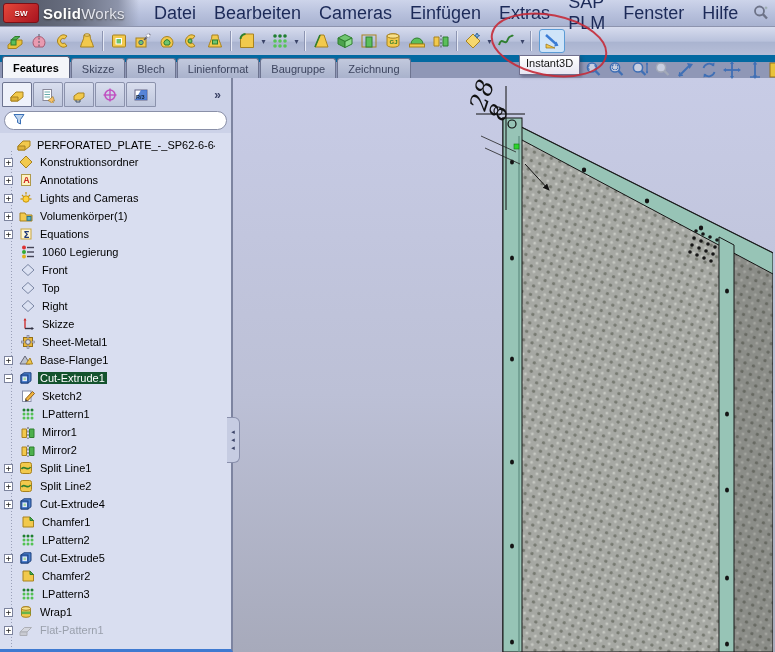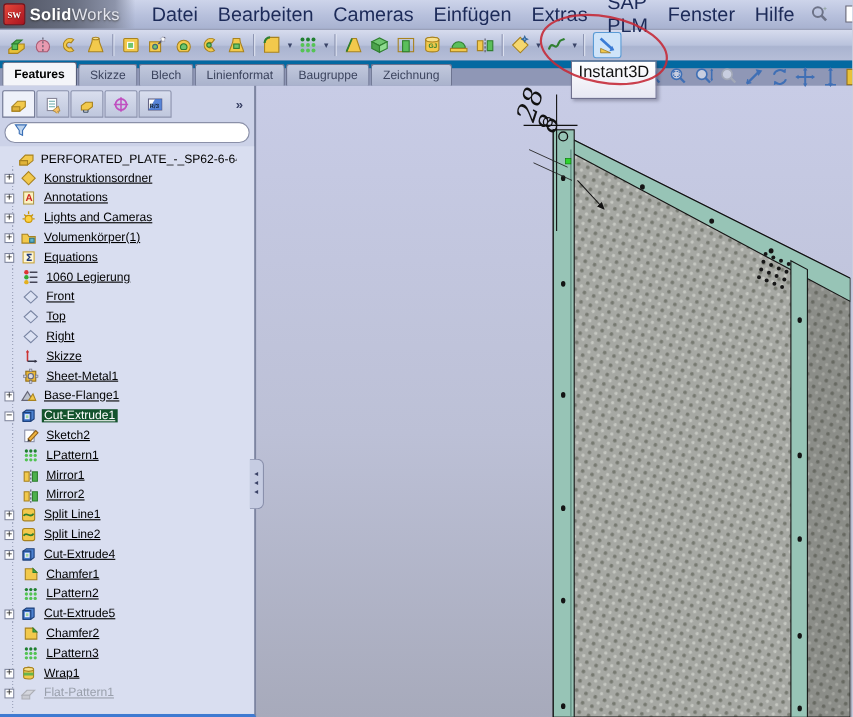--- a/index.html
+++ b/index.html
@@ -4,23 +4,23 @@
 <style>
   * { margin:0; padding:0; box-sizing:border-box; }
   html,body { font-family:"Liberation Sans", sans-serif; }
   #app { position:relative; width:775px; height:652px; overflow:hidden; background:#aab2cc; user-select:none; }
 
   
   #titlebar { position:relative; height:26px; display:flex; align-items:center;
     background:linear-gradient(180deg,#cdd4ea 0%,#b7c0dc 55%,#a8b2d0 100%); }
   #logo-zone { display:flex; align-items:center; gap:4px; height:26px; padding:0 14px 0 3px;
     background:linear-gradient(90deg,#4e5260 0%,#6a7082 55%,#8d94aa 85%,rgba(141,148,170,0)); }
-  #sw-cube { width:20px; height:20px; border-radius:3px; background:linear-gradient(135deg,#e5473a,#a81420);
+  #sw-cube { width:36px; height:20px; border-radius:3px; background:linear-gradient(135deg,#e5473a,#a81420);
     color:#fff; font-size:8px; font-weight:bold; display:flex; align-items:center; justify-content:center;
-    border:1px solid #7c0f16; text-shadow:0 1px 1px #600;font-family:Liberation Serif, serif; }
+    border:1px solid #7c0f16; text-shadow:0 1px 1px #600; }
   #logo-text { font-size:15px; letter-spacing:.3px; }
   #logo-text .bold { color:#ffffff; font-weight:bold; text-shadow:0 1px 2px #333; }
   #logo-text .light { color:#e3e5ee; font-weight:normal; text-shadow:0 1px 2px #444; }
   #menus { display:flex; align-items:center; margin-left:6px; }
   .menu-item { padding:4px 9px; font-size:18px; color:#1c2a58; cursor:default; }
   #search-btn { margin-left:4px; width:20px; height:20px; display:flex; align-items:center; justify-content:center; }
   #quickbar { display:flex; align-items:center; margin-left:8px; gap:1px; }
   .qb-group { display:flex; align-items:center; margin-right:4px; }
   .qb-btn { width:22px; height:22px; display:flex; align-items:center; justify-content:center; border-radius:2px; }
   .dd { font-size:8px; color:#3a4468; width:9px; text-align:center; }
@@ -56,21 +56,21 @@
     border-radius:10px; padding:0 6px; gap:4px; }
   #filter-input { border:none; outline:none; flex:1; font-size:11px; background:transparent; }
   #tree { position:relative; flex:1; background:#d9def0; overflow:hidden; padding-top:2px; }
   #tree-guide { position:absolute; left:11px; top:18px; width:1px; height:500px;
     background-image:repeating-linear-gradient(#9aa0b8 0 1px, transparent 1px 3px); }
   .trow { position:relative; height:18px; display:flex; align-items:center; font-size:11px; color:#000; white-space:nowrap; }
   .trow .exp { width:9px; height:9px; background:#fff; border:1px solid #7d849e; color:#222;
     font-size:9px; line-height:7px; text-align:center; margin-left:4px; flex:none; font-family:"DejaVu Sans Mono",monospace; }
   .trow .exp-sp { width:11px; margin-left:4px; flex:none; }
   .trow .ticon { width:16px; height:16px; margin-left:5px; flex:none; }
-  .trow .tlabel { margin-left:4px; padding:0 2px; overflow:hidden;text-decoration:underline; }
+  .trow .tlabel { margin-left:4px; padding:0 2px; overflow:hidden; }
   .trow.selected .tlabel { background:#14532d; color:#fff; }
   .trow.grayed { color:#9aa0ac; }
   .trow.grayed .ticon { filter:grayscale(1) opacity(.6); }
   .trow.child { }
   #root-row { height:17px; display:flex; align-items:center; font-size:11px; margin:1px 0 0 2px; white-space:nowrap; }
   #root-row .ticon { width:17px; height:17px; margin:0 4px 0 14px; flex:none; }
   #root-label { overflow:hidden; width:178px; }
 
   #splitter { position:absolute; left:227px; top:417px; width:13px; height:46px;
     background:#c6cce2; border:1px solid #8a90ac; border-left:none; border-radius:0 6px 6px 0;
@@ -78,22 +78,22 @@
   #splitter span { font-size:7px; color:#3c4468; line-height:6px; }
 
   
   #viewport { position:relative; flex:1; overflow:hidden;
     background:linear-gradient(180deg,#c8cce6 0%,#bcc0d6 55%,#a7aabb 100%); }
   #scene { position:absolute; left:0; top:0; }
 
   
   #viewtools { position:absolute; left:584px; top:60px; display:flex; align-items:center; gap:3px; z-index:8; }
   .vt-icon { width:20px; height:20px; display:flex; align-items:center; justify-content:center; }
-  #tooltip { position:absolute; left:519px; top:55px; z-index:12; height:35px; padding:1px 6px 2px 6px;
-    background:linear-gradient(180deg,#ffffff,#e7e7f2); border:1px solid #70708e; font-size:15px; color:#111;
+  #tooltip { position:absolute; left:519px; top:55px; z-index:12; height:20px; padding:1px 6px 2px 6px;
+    background:linear-gradient(180deg,#ffffff,#e7e7f2); border:1px solid #70708e; font-size:11px; color:#111;
     box-shadow:2px 2px 3px rgba(40,40,60,.35); }
   #red-ellipse { position:absolute; left:486px; top:6px; z-index:14; pointer-events:none; }
 </style>
 </head>
 <body>
 
 <div id="app">
 
   <div id="titlebar">
     <div id="logo-zone">

